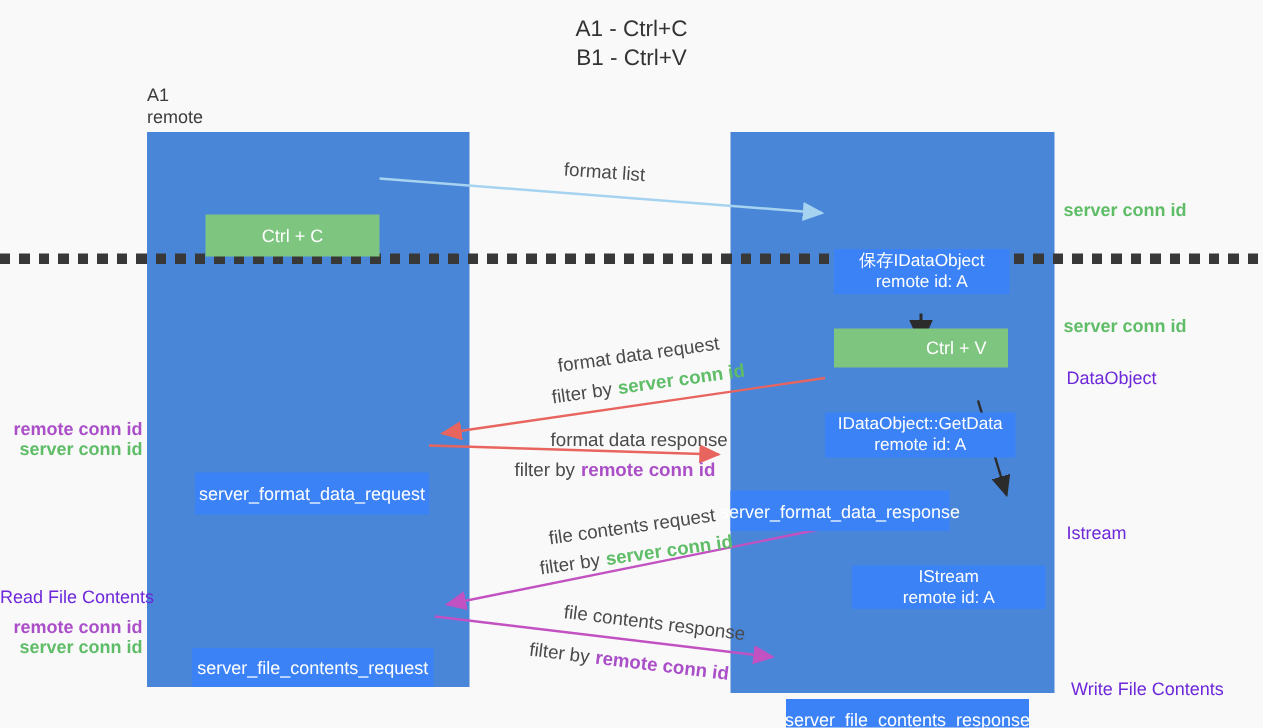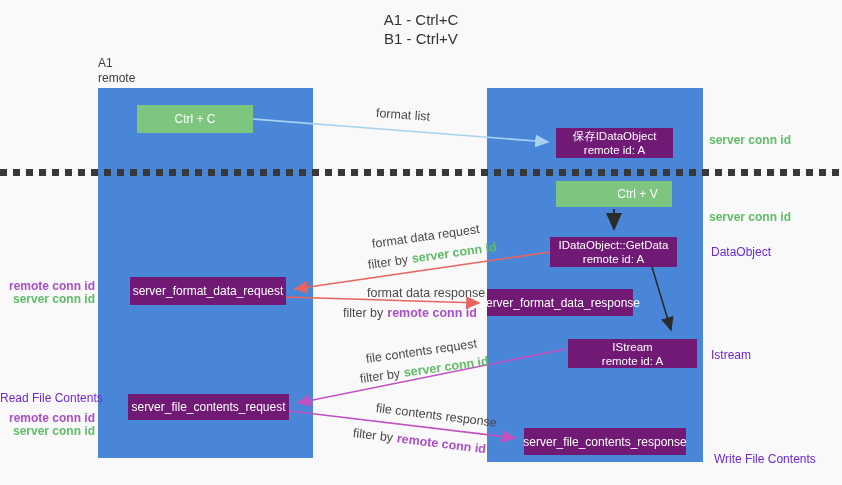--- a/index.html
+++ b/index.html
@@ -32,23 +32,24 @@
   .dashline {
     position: absolute; left: 0; top: 169px; width: 842px; height: 7px;
     background: repeating-linear-gradient(to right, #383838 0 7px, transparent 7px 13px);
   }
 
   .box {
     position: absolute; display: flex; flex-direction: column;
     align-items: center; justify-content: center;
     color: #ffffff; font-size: 12px; line-height: 14px; text-align: center;
     white-space: nowrap;
+    margin-top: 38px;
   }
   .box.green  { background: #7ec57f; }
-  .box.orange { background: #701a75; }
+  .box.orange { background: #3b82f6; }
 
   .b-ctrl-c   { left: 137px; top: 105px; width: 116px; height: 28px; }
   .b-save     { left: 556px; top: 128px; width: 117px; height: 30px; font-size: 11.5px; }
   .b-ctrl-v   { left: 556px; top: 181px; width: 116px; height: 26px; padding-left: 47px; }
   .b-getdata  { left: 550px; top: 237px; width: 127px; height: 30px; font-size: 11.5px; }
   .b-fmt-req  { left: 130px; top: 277px; width: 156px; height: 28px; }
   .b-fmt-res  { left: 487px; top: 289px; width: 146px; height: 27px; }
   .b-istream  { left: 568px; top: 339px; width: 129px; height: 29px; font-size: 11.5px; }
   .b-file-req { left: 128px; top: 394px; width: 161px; height: 26px; }
   .b-file-res { left: 524px; top: 428px; width: 162px; height: 27px; }

